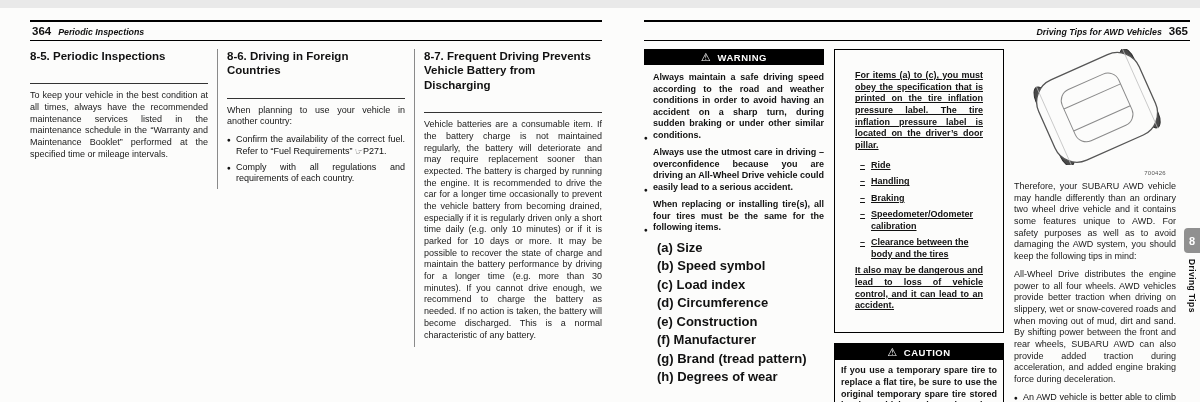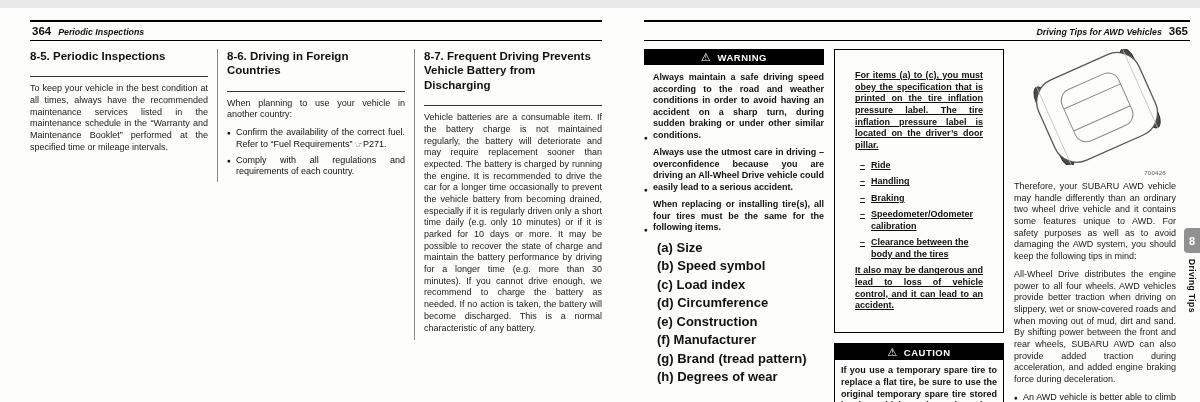--- a/index.html
+++ b/index.html
@@ -22,21 +22,21 @@
   .ptitle { font-style:italic; font-weight:bold; font-size:8.8px; }
 
   .cols { display:flex; margin-top:8px; align-items:flex-start; }
   .page.left .col { flex:1 1 0; padding:0 9px; min-width:0; }
   .page.left .col:first-child { padding-left:0; }
   .page.left .col:last-child  { padding-right:0; }
   .page.left .col + .col { border-left:1px solid #8a8a8a; }
 
   .sec-h {
     font-size:11.5px; font-weight:bold; line-height:1.25;
-    margin:0 0 6px; padding-bottom:13px; border-bottom:1px solid #333;
+    margin:0 0 6px; padding-bottom:20px; border-bottom:1px solid #333;
   }
   .body { font-size:9px; line-height:1.3; text-align:justify; margin:0 0 6px; color:#1a1a1a; }
 
   .bullet { display:flex; gap:5px; font-size:9px; line-height:1.3; text-align:justify; margin-bottom:4px; }
   .bullet .bm { flex:none; font-size:6.5px; line-height:1; margin-top:3px; }
 
   
   .rcols { display:flex; gap:10px; margin-top:8px; align-items:flex-start; }
   .rcol1 { width:180px; flex:none; }
   .rcol2 { width:170px; flex:none; }

